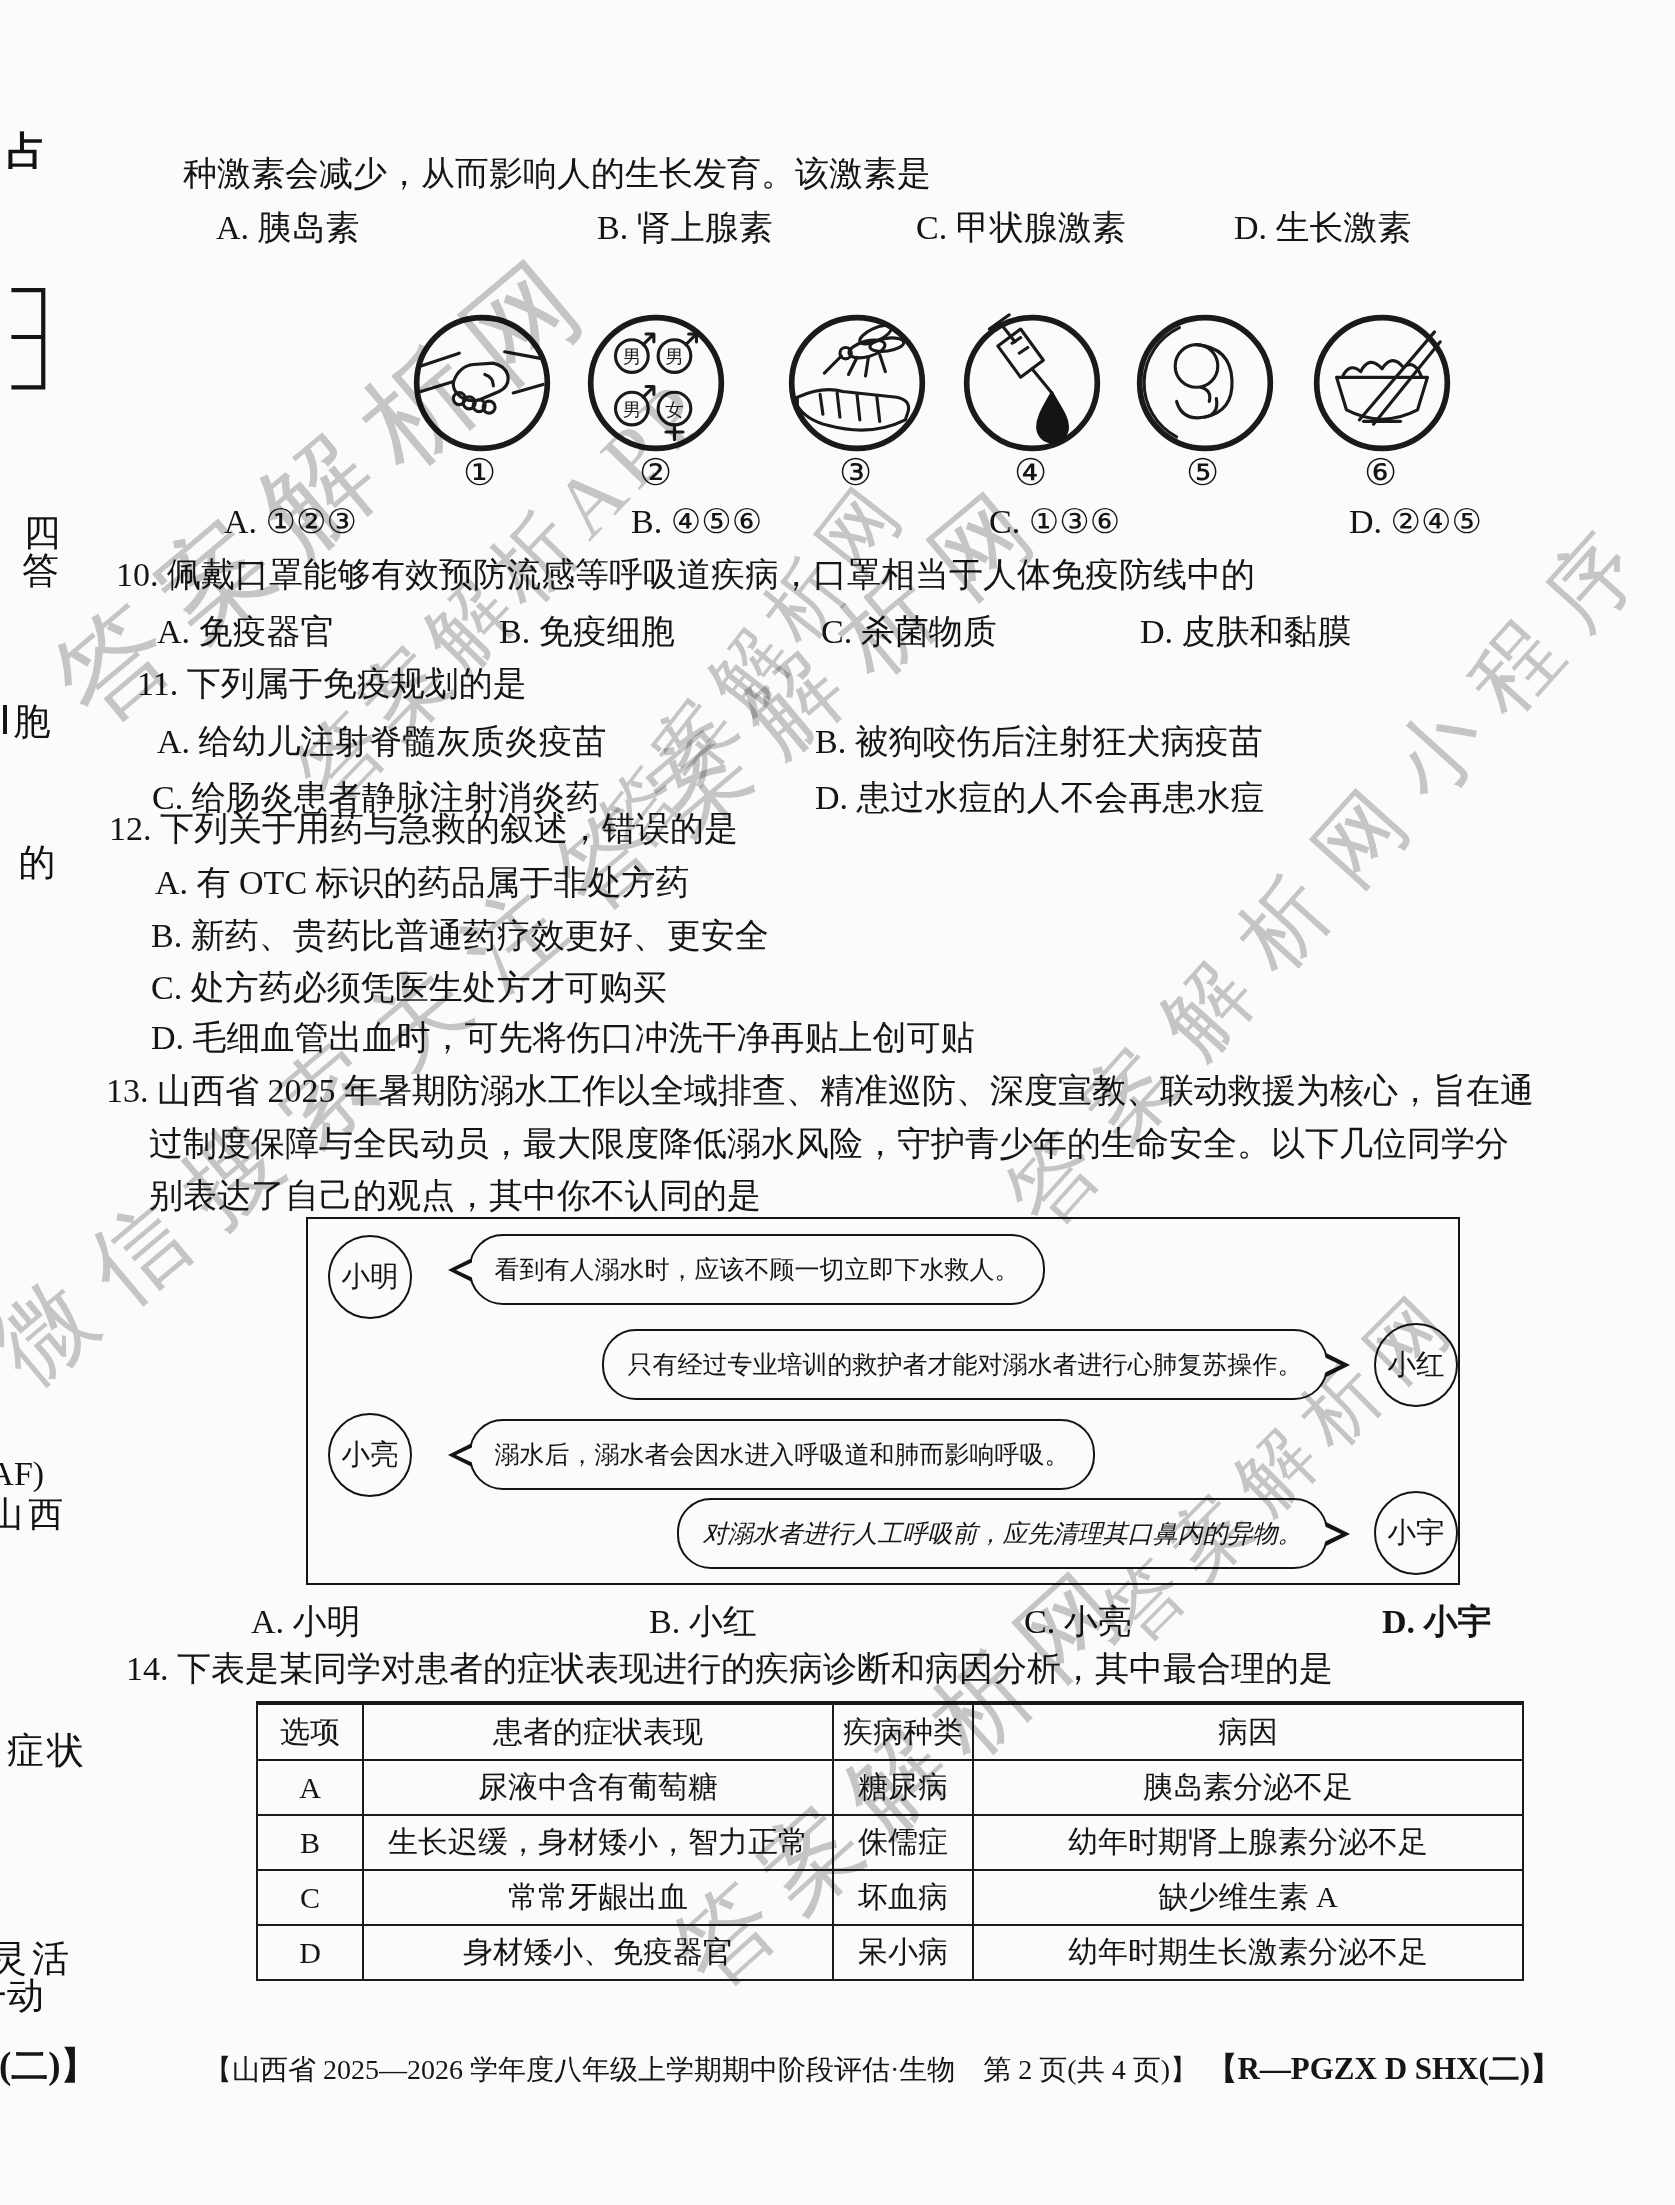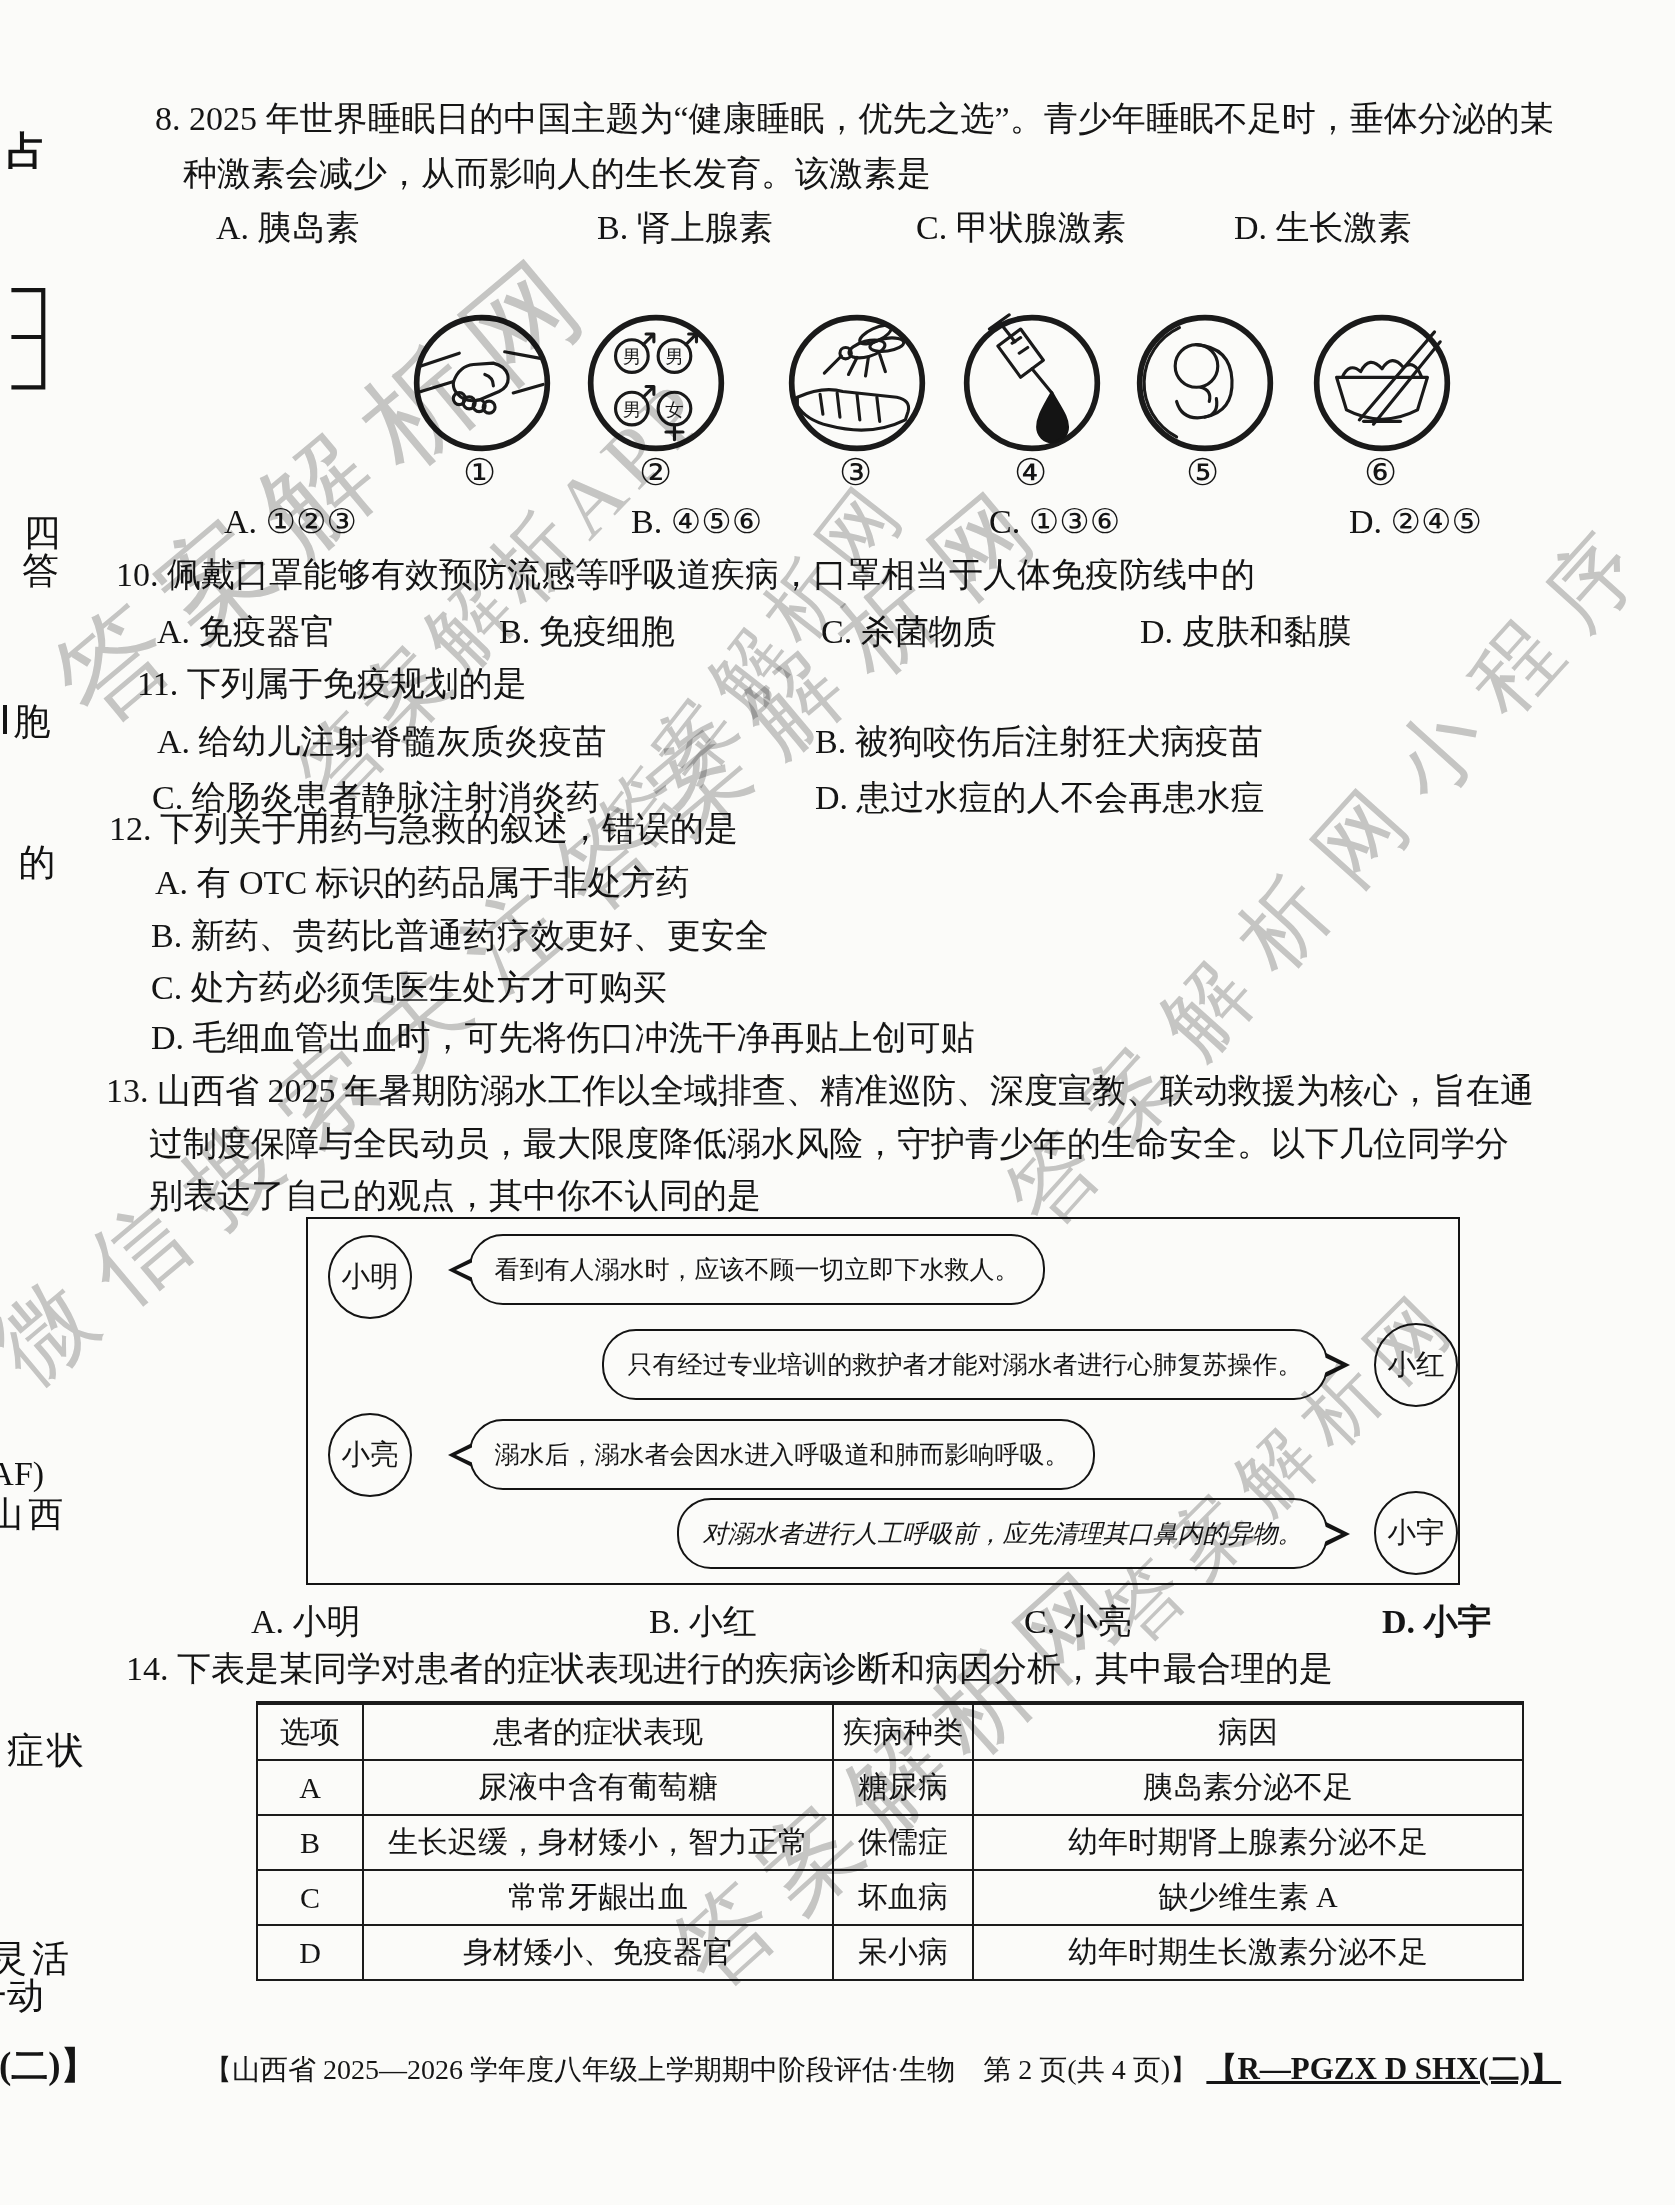--- a/index.html
+++ b/index.html
@@ -49,21 +49,21 @@
     table-layout:fixed;border:2.5px solid #1b1b1b;border-top-width:4.2px;}
   .qtable th,.qtable td{border:2.1px solid #1b1b1b;text-align:center;vertical-align:middle;
     font-size:30px;font-weight:normal;padding:0;overflow:hidden;}
   .qtable tr.hdr{height:57px;}
   .qtable tr.row{height:55px;}
   
   .frag{position:absolute;font-size:37px;color:#121212;}
   .barfrag{position:absolute;background:#141414;}
   
   .footer-main{position:absolute;left:204px;top:2048px;font-size:28px;white-space:nowrap;}
-  .footer-code{font-size:31px;font-weight:700;margin-left:8.4px;text-decoration:underline;}
+  .footer-code{font-size:31px;font-weight:700;margin-left:8.4px;}
   .footer-left{position:absolute;left:-13.4px;top:2041px;font-size:37px;font-weight:700;}
 </style>
 </head>
 <body>
 
 <div class="page">
 
   <div class="wm" style="left:327px;top:486px;--rot:-40deg;font-size:109px;letter-spacing:.22em;">答案解析网</div>
   <div class="wm" style="left:503px;top:591px;--rot:-46deg;font-size:84px;letter-spacing:.1em;">答案解析APP</div>
   <div class="wm" style="left:754px;top:666px;--rot:-52deg;font-size:77px;letter-spacing:.15em;">答案解析网</div>
@@ -80,21 +80,20 @@
   <div class="frag" style="left:22px;top:546px;">答</div>
   <div class="barfrag" style="left:3.4px;top:705px;width:3.4px;height:28.5px;"></div>
   <div class="frag" style="left:13.4px;top:697px;">胞</div>
   <div class="frag" style="left:-18.4px;top:838px;">纟的</div>
   <div class="frag" style="left:-22px;top:1455px;font-size:34px;">(AF)</div>
   <div class="frag" style="left:-11.7px;top:1491px;font-size:35px;letter-spacing:5px;">山西</div>
   <div class="frag" style="left:6.7px;top:1726px;letter-spacing:3.4px;">症状</div>
   <div class="frag" style="left:-10px;top:1934px;letter-spacing:5px;">灵活</div>
   <div class="frag" style="left:-30px;top:1971px;">一动</div>
 
-  <div class="abs t" style="left:155px;top:99px;">8. 2025 年世界睡眠日的中国主题为“健康睡眠，优先之选”。青少年睡眠不足时，垂体分泌的某</div>
   <div class="abs t" style="left:183px;top:154px;">种激素会减少，从而影响人的生长发育。该激素是</div>
   <div class="abs opt" style="left:216px;top:205px;">A. 胰岛素</div>
   <div class="abs opt" style="left:597px;top:205px;">B. 肾上腺素</div>
   <div class="abs opt" style="left:916px;top:205px;">C. 甲状腺激素</div>
   <div class="abs opt" style="left:1234px;top:205px;">D. 生长激素</div>
 
 
   <svg class="icon170" style="left:411px;top:312px;" viewBox="0 0 100 100">
     <circle class="ring" cx="50" cy="50" r="46"></circle>
     <path d="M7,38 L34,29 M7,56 L30,49 M93,33 L66,28 M93,51 L72,57"></path>

